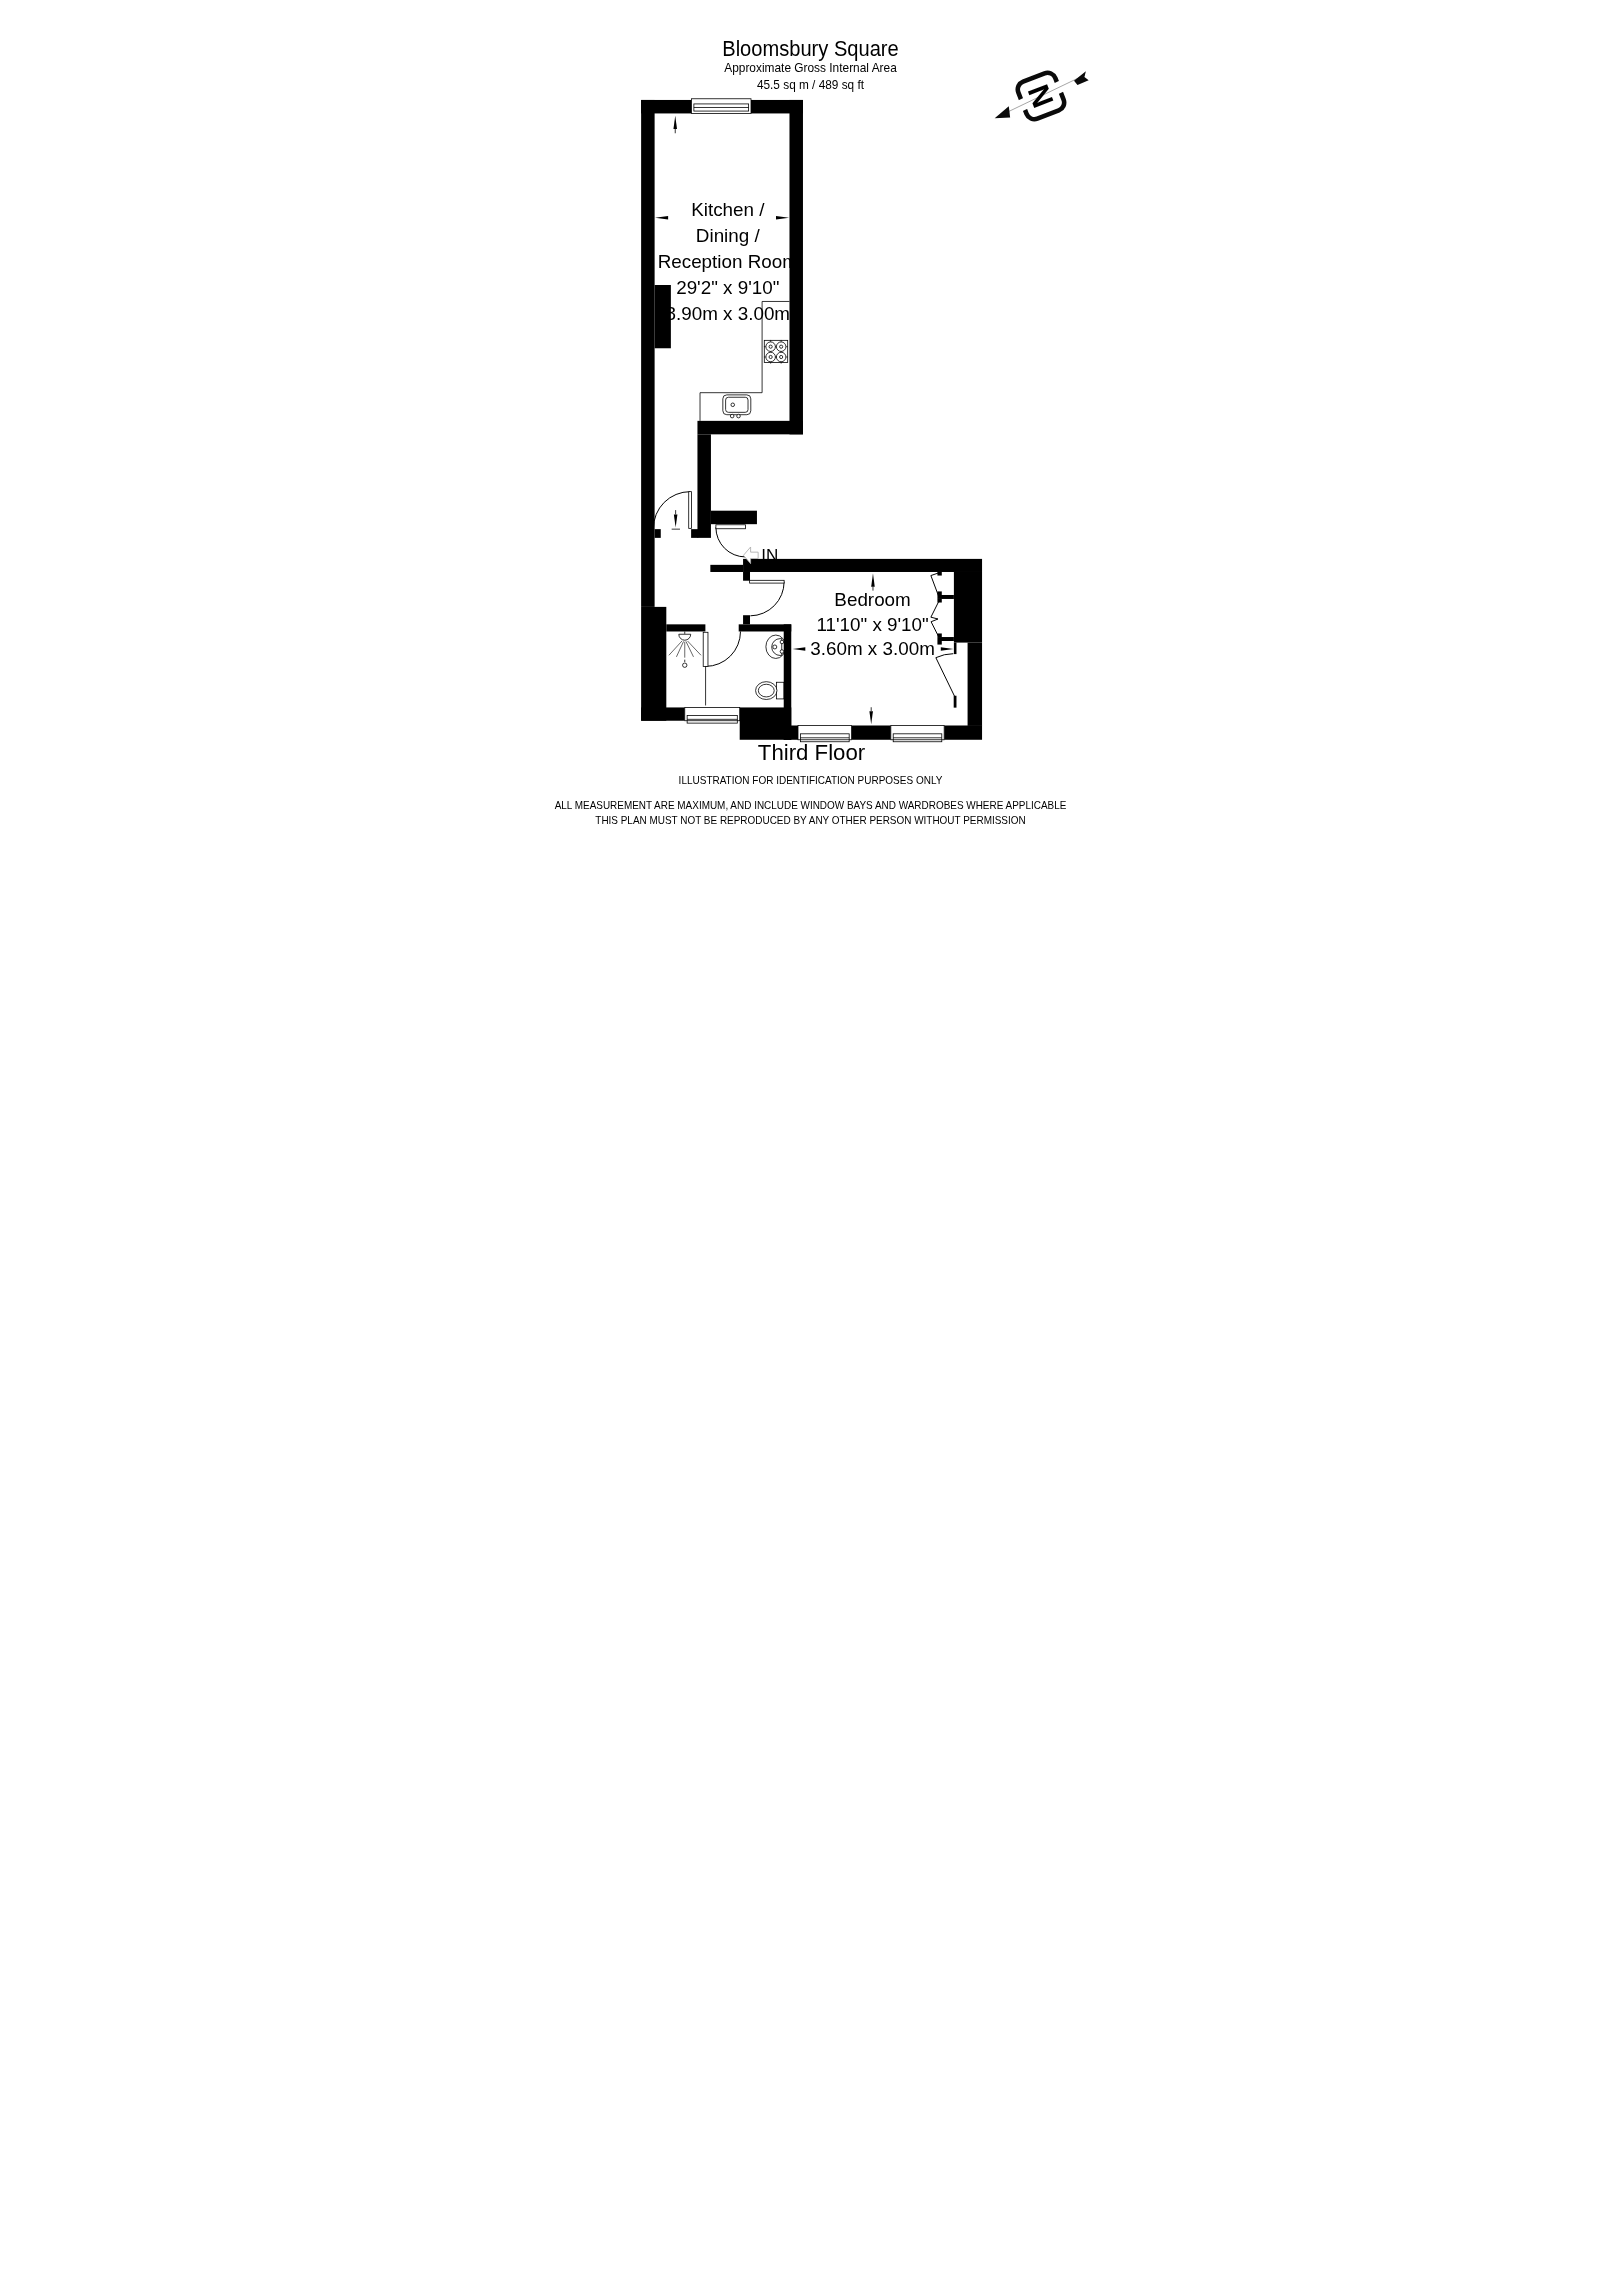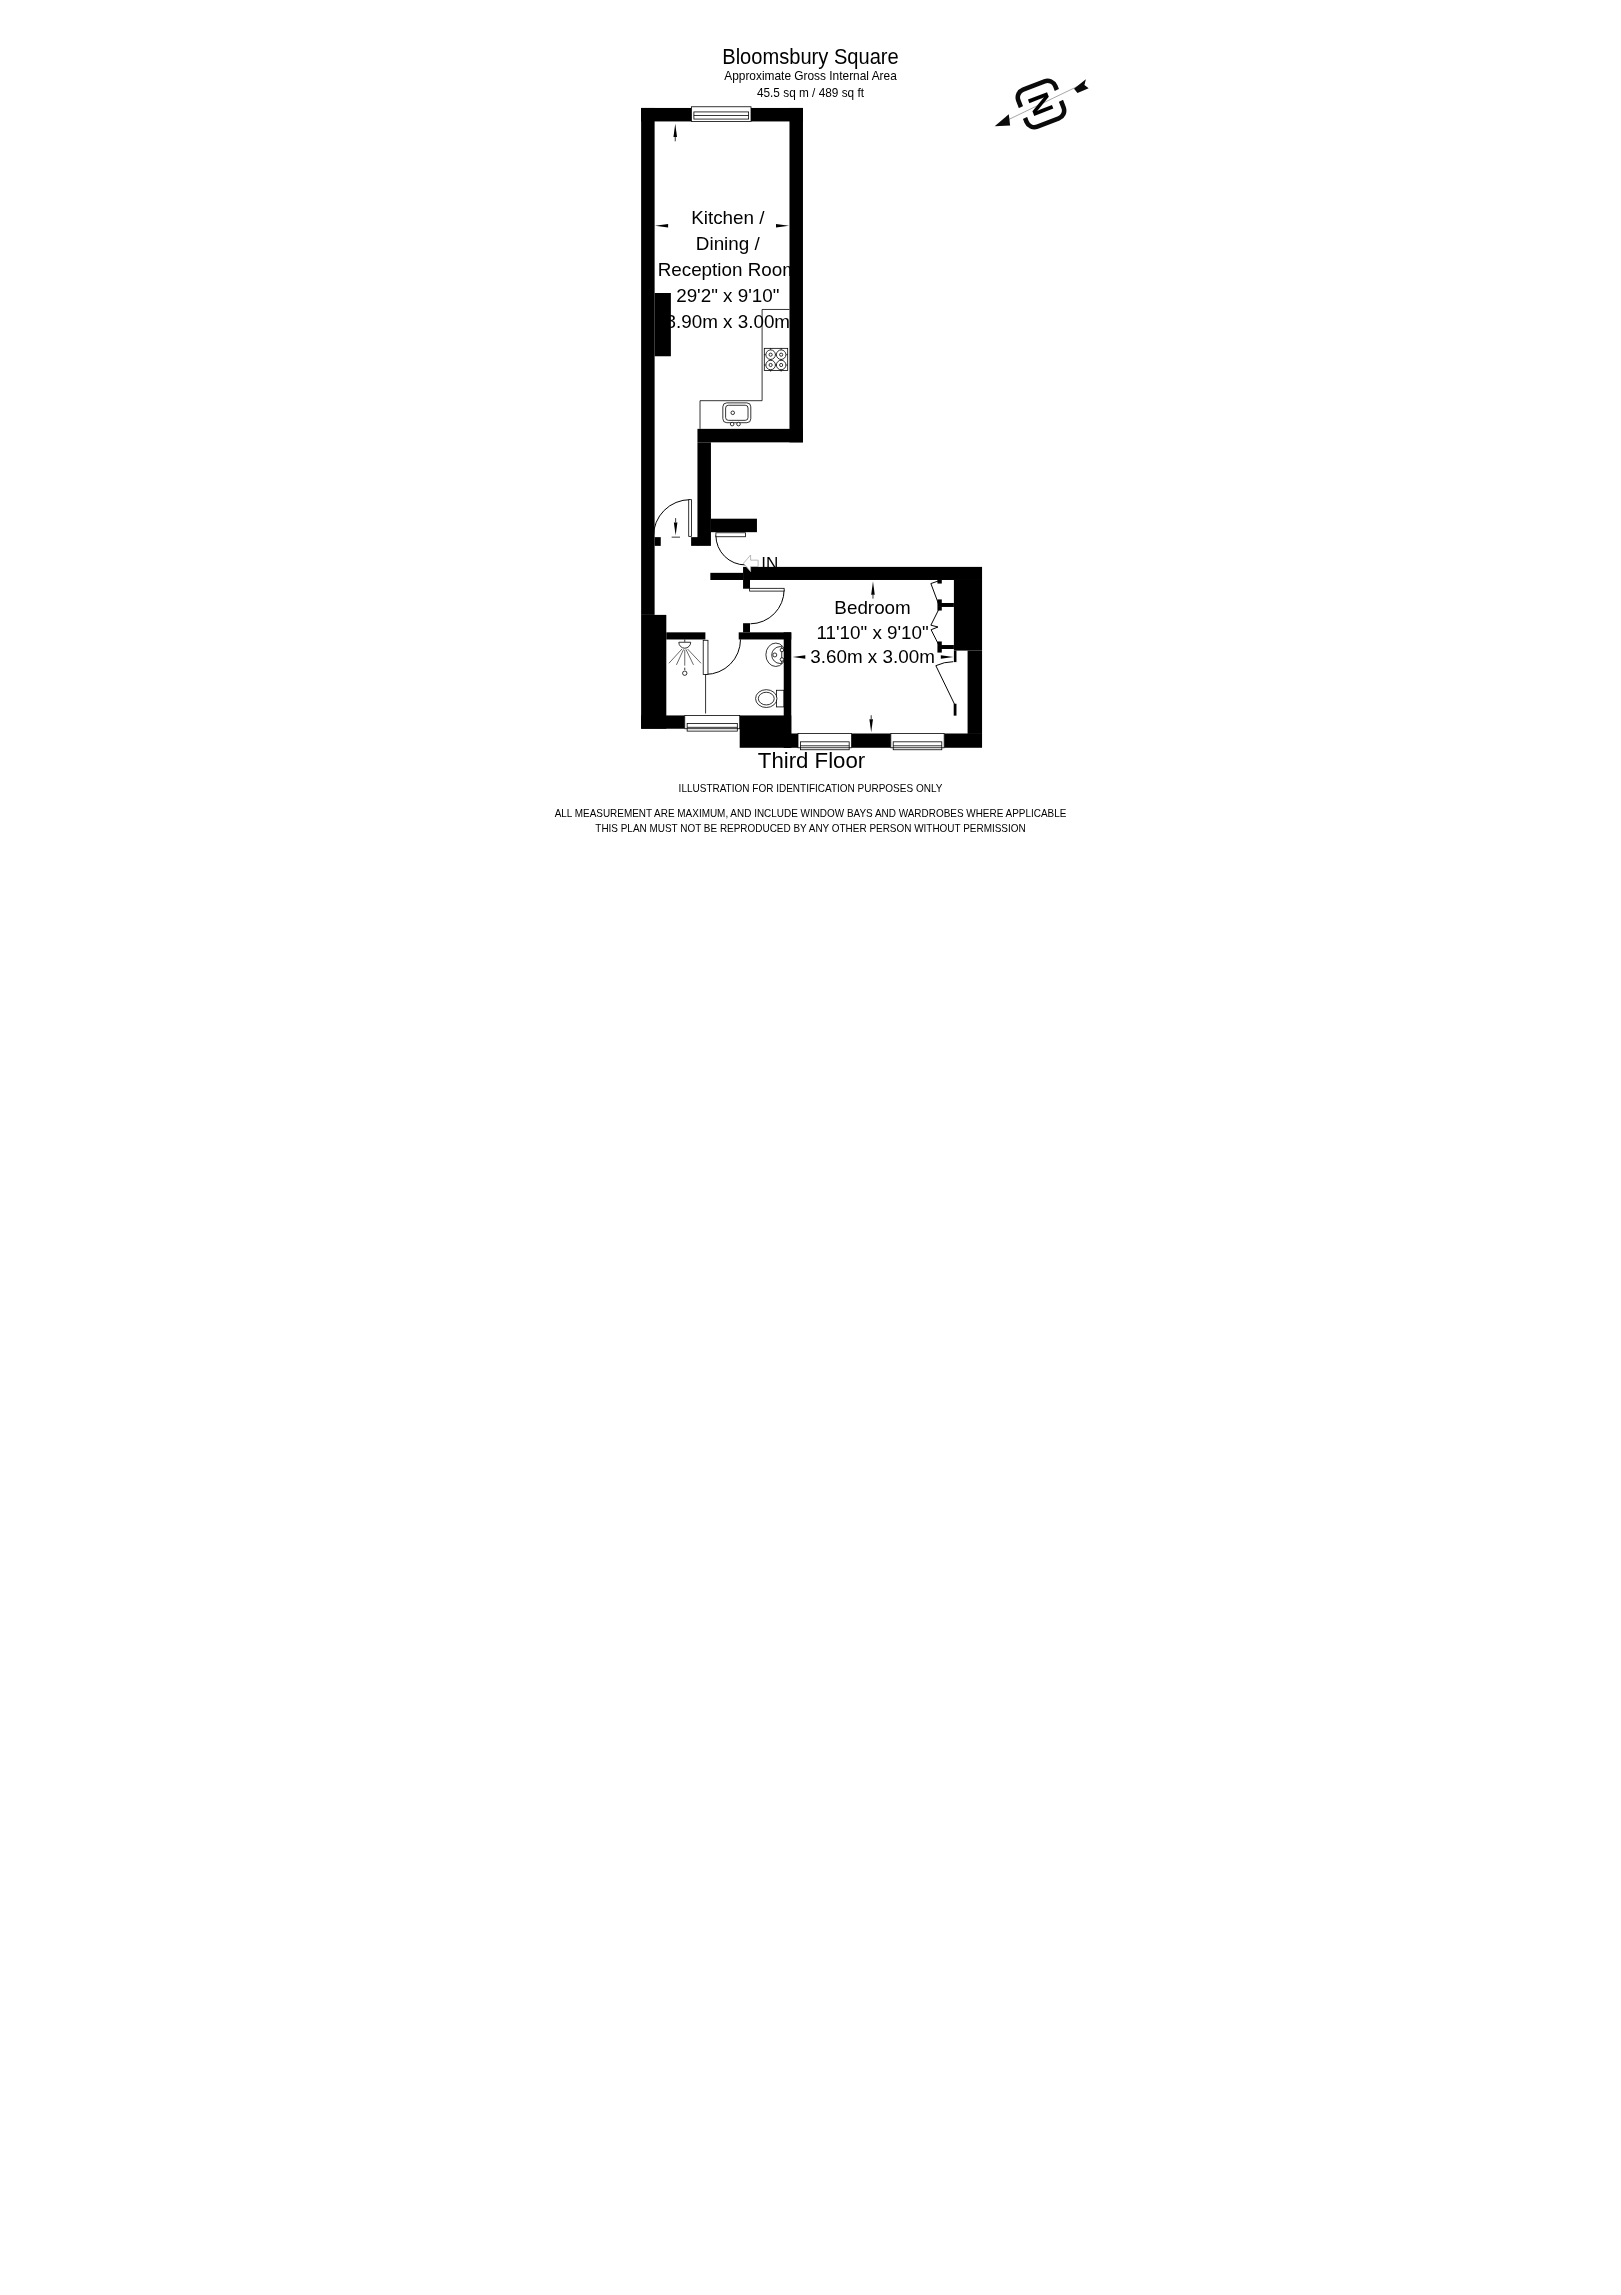--- a/index.html
+++ b/index.html
@@ -1,16 +1,16 @@
 <!DOCTYPE html>
 <html style="font-size:8.7px"><head>
 <meta charset="utf-8">
 <style>
   html,body{margin:0;padding:0;background:#ffffff;}
-  .page{width:100%;max-width:595px;margin:8px auto;background:#fff;text-align:right;}
+  .page{width:100%;max-width:595px;margin:0 auto;background:#fff;text-align:right;}
   svg{display:block;width:100%;height:auto;}
   text{font-family:"Liberation Sans","DejaVu Sans",sans-serif;fill:#000;}
   .wall{fill:#000;stroke:none;}
   .thin{fill:none;stroke:#000;stroke-width:4;}
   .thin5{fill:none;stroke:#000;stroke-width:5;}
   .fixt{fill:#fff;stroke:#000;stroke-width:4;}
   .leaf{fill:#fff;stroke:#000;stroke-width:4;}
   .arr{fill:#000;stroke:none;}
 </style>
 </head>

